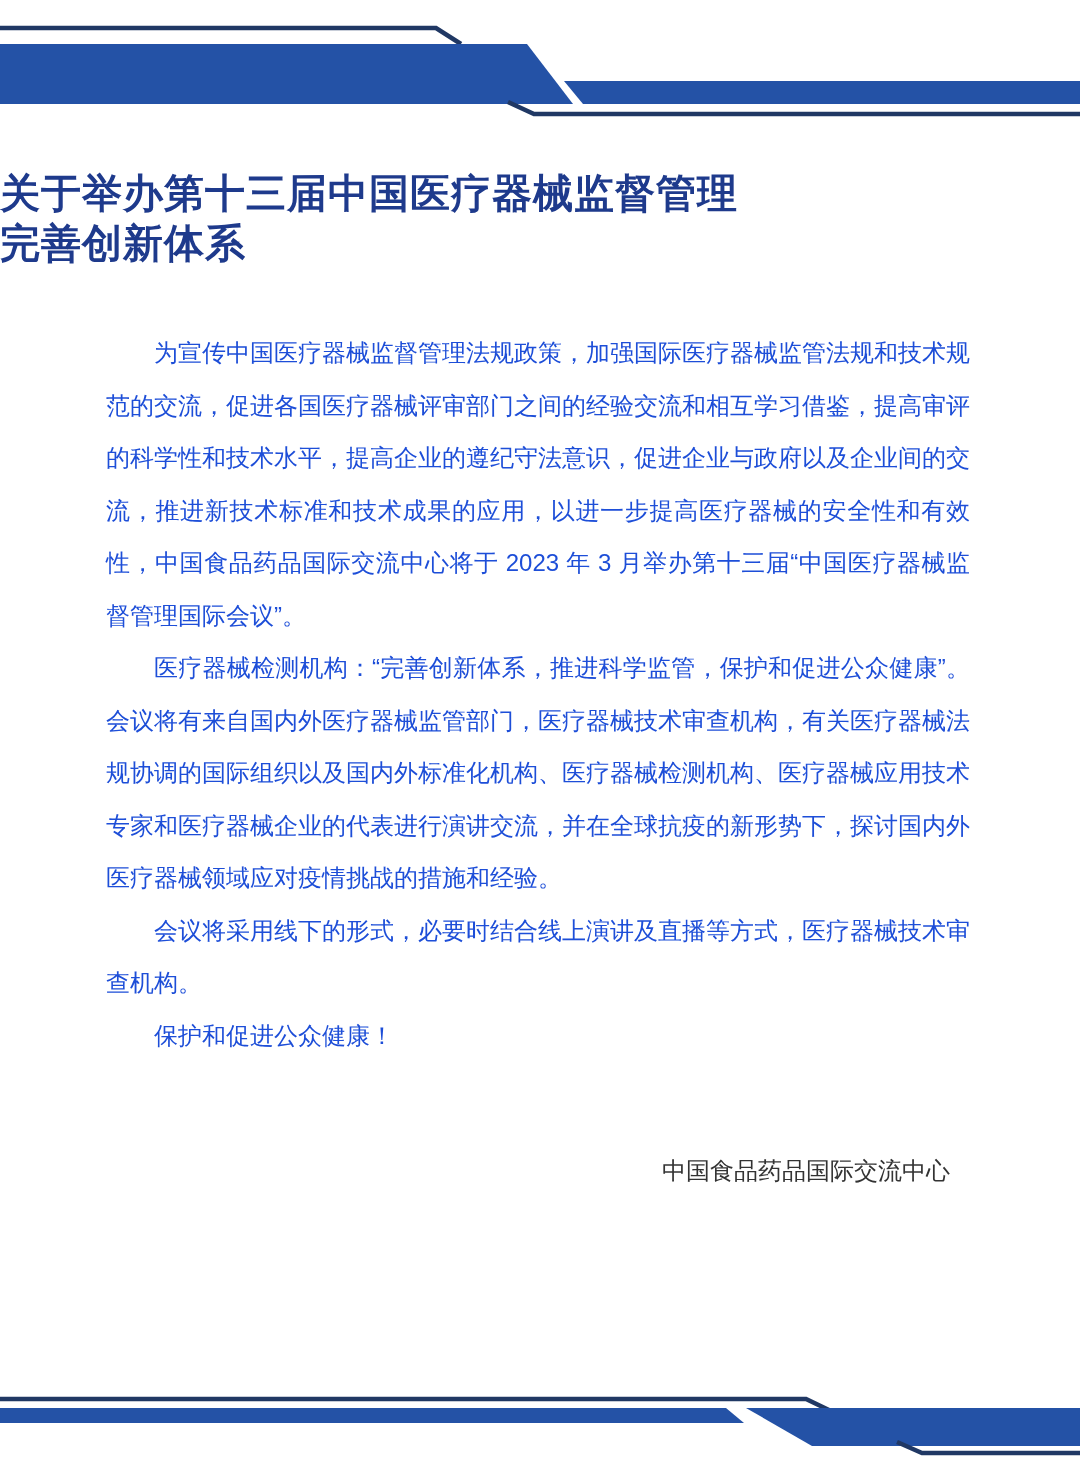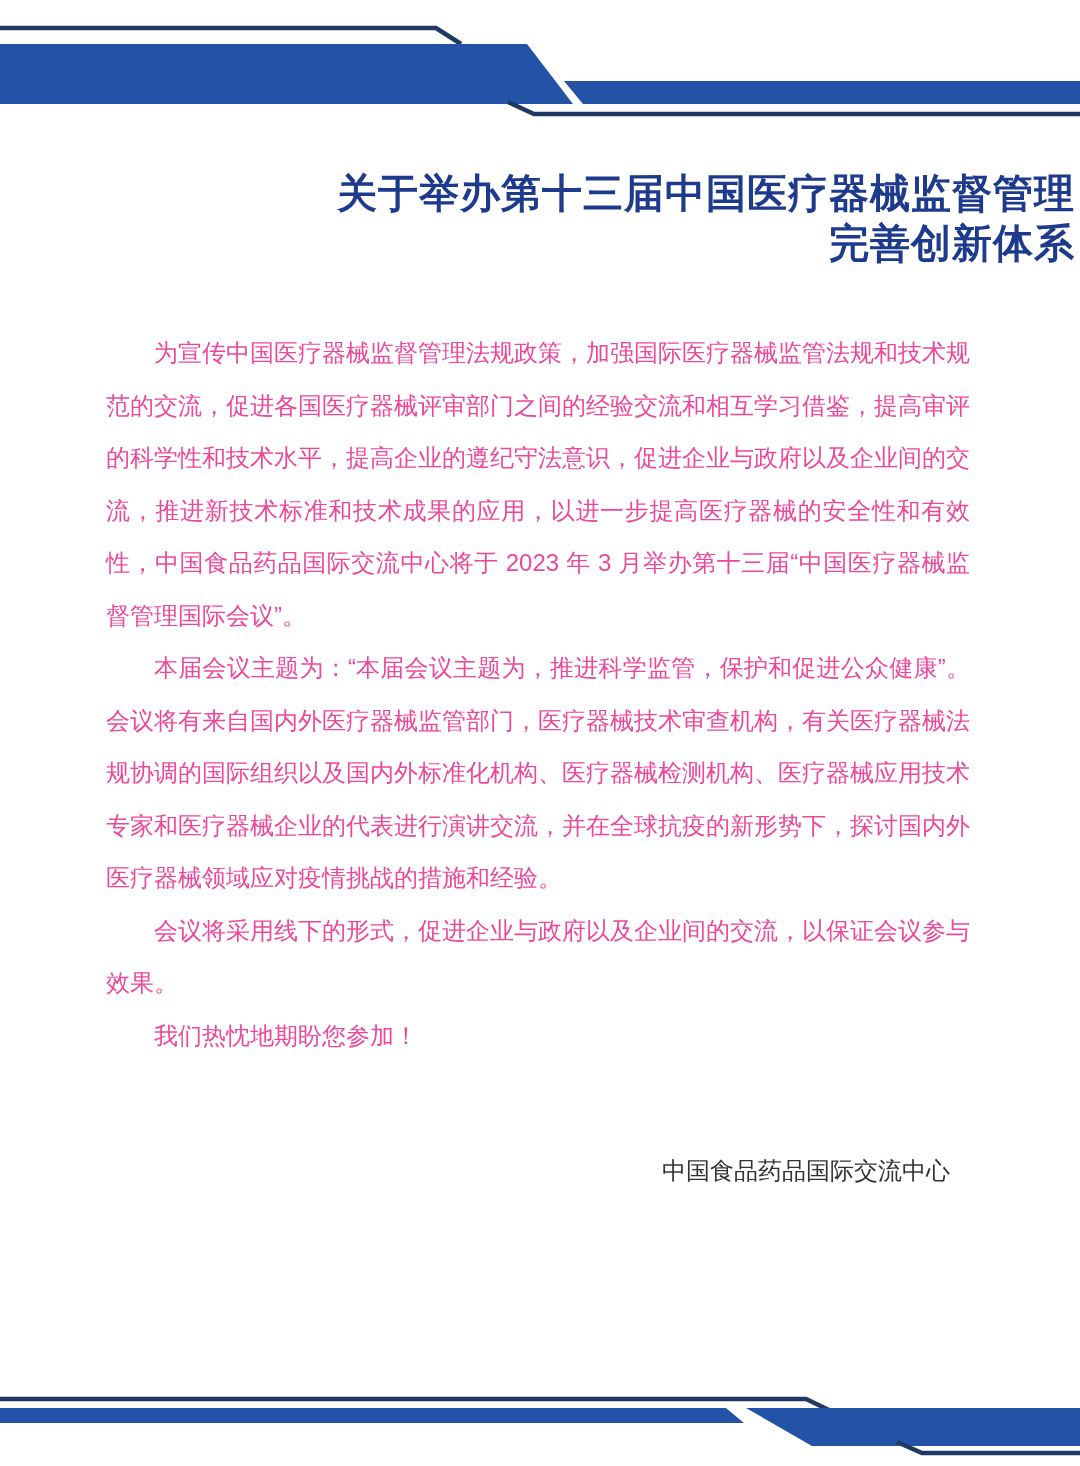--- a/index.html
+++ b/index.html
@@ -12,33 +12,33 @@
     overflow: hidden;
   }
   .banner { position: absolute; left: 0; width: 1080px; display: block; }
   .banner.top { top: 0; height: 130px; }
   .banner.bottom { top: 1390px; height: 76px; }
   .title {
     position: absolute;
     top: 168px;
     left: 0;
     width: 1075px;
-    text-align: right;
+    text-align: left;
     color: #1e3a8c;
     font-weight: bold;
     font-size: 40px;
     line-height: 50px;
     letter-spacing: 1px;
   }
   .content {
     position: absolute;
     top: 327px;
     left: 106px;
     width: 864px;
-    color: #ec4899;
+    color: #1d4ed8;
     font-size: 24px;
     line-height: 52.5px;
     text-align: justify;
   }
   .content p {
     margin: 0;
     text-indent: 2em;
     word-break: break-all;
   }
   .signature {
@@ -61,23 +61,23 @@
   <polyline points="508,102 534,114 1080,114" fill="none" stroke-width="4.5" stroke="#203864"></polyline>
 </svg>
 
 <div class="title">
   <div>关于举办第十三届中国医疗器械监督管理</div>
   <div>完善创新体系</div>
 </div>
 
 <div class="content">
   <p>为宣传中国医疗器械监督管理法规政策，加强国际医疗器械监管法规和技术规范的交流，促进各国医疗器械评审部门之间的经验交流和相互学习借鉴，提高审评的科学性和技术水平，提高企业的遵纪守法意识，促进企业与政府以及企业间的交流，推进新技术标准和技术成果的应用，以进一步提高医疗器械的安全性和有效性，中国食品药品国际交流中心将于 2023 年 3 月举办第十三届“中国医疗器械监督管理国际会议”。</p>
-  <p>本届会议主题为：“本届会议主题为，推进科学监管，保护和促进公众健康”。会议将有来自国内外医疗器械监管部门，医疗器械技术审查机构，有关医疗器械法规协调的国际组织以及国内外标准化机构、医疗器械检测机构、医疗器械应用技术专家和医疗器械企业的代表进行演讲交流，并在全球抗疫的新形势下，探讨国内外医疗器械领域应对疫情挑战的措施和经验。</p>
-  <p>会议将采用线下的形式，促进企业与政府以及企业间的交流，以保证会议参与效果。</p>
-  <p>我们热忱地期盼您参加！</p>
+  <p>医疗器械检测机构：“完善创新体系，推进科学监管，保护和促进公众健康”。会议将有来自国内外医疗器械监管部门，医疗器械技术审查机构，有关医疗器械法规协调的国际组织以及国内外标准化机构、医疗器械检测机构、医疗器械应用技术专家和医疗器械企业的代表进行演讲交流，并在全球抗疫的新形势下，探讨国内外医疗器械领域应对疫情挑战的措施和经验。</p>
+  <p>会议将采用线下的形式，必要时结合线上演讲及直播等方式，医疗器械技术审查机构。</p>
+  <p>保护和促进公众健康！</p>
 </div>
 
 <div class="signature">
   <div>中国食品药品国际交流中心</div>
 </div>
 
 <svg class="banner bottom" viewBox="0 0 1080 76" preserveAspectRatio="none">
   <polyline points="0,9 806,9 831,21" fill="none" stroke-width="4.5" stroke="#203864"></polyline>
   <polygon points="0,18 726,18 744,33 0,33" fill="#2452a6"></polygon>
   <polygon points="746,18 1080,18 1080,56 812,56" fill="#2452a6"></polygon>

